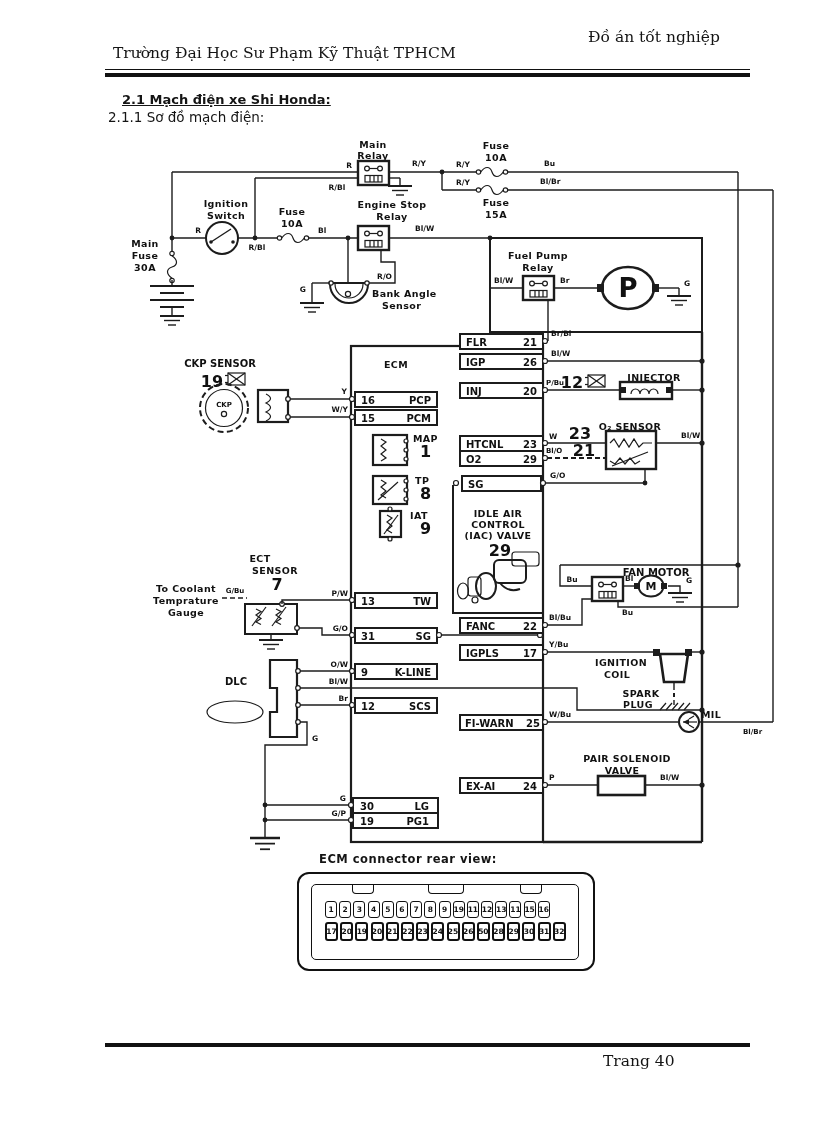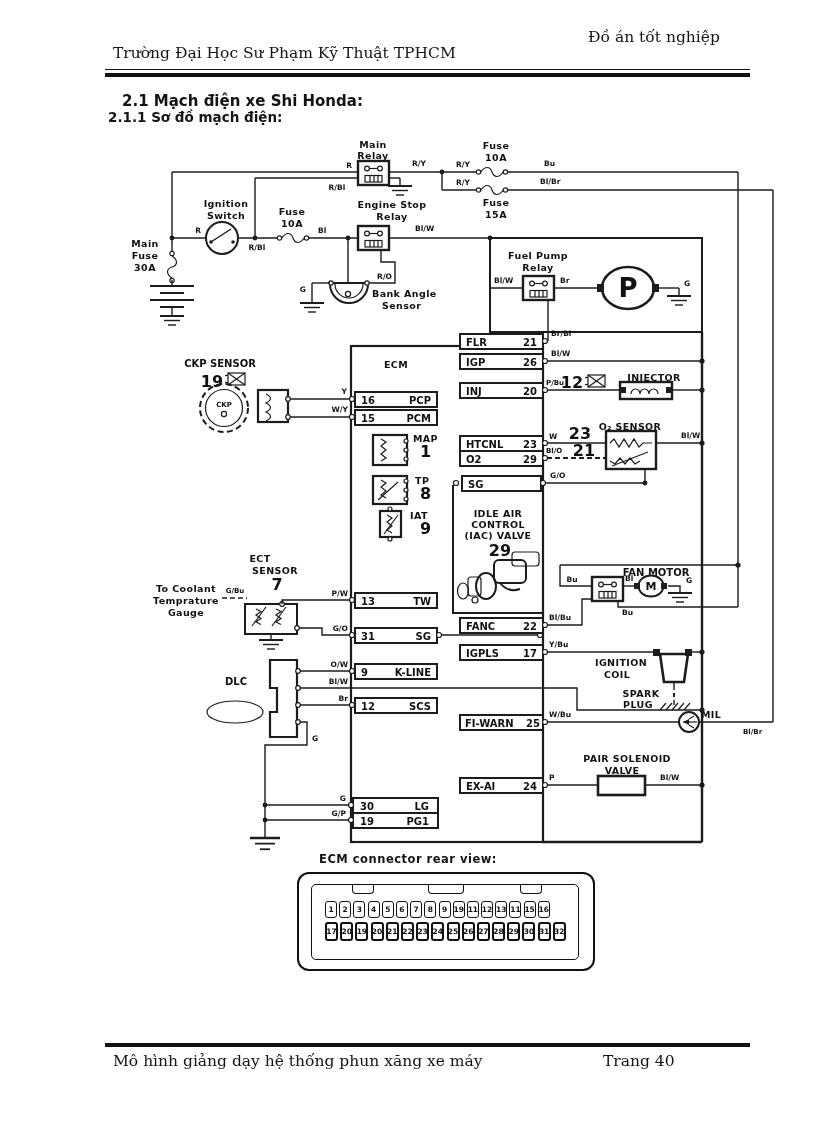--- a/index.html
+++ b/index.html
@@ -3,22 +3,22 @@
 <meta charset="utf-8">
 <style>
   html,body{margin:0;padding:0;background:#888;}
   .page{position:relative;width:816px;height:1123px;background:#fff;margin:0 auto;overflow:hidden;
         font-family:"DejaVu Sans",sans-serif;color:#141414;}
   .hdr-l{position:absolute;left:113px;top:44px;font:15.5px "DejaVu Serif",serif;}
   .hdr-r{position:absolute;left:588px;top:28px;font:15.5px "DejaVu Serif",serif;}
   .rule{position:absolute;left:105px;top:69px;width:645px;height:7px;
         border-top:1.2px solid #111;}
   .rule .bar{position:absolute;left:0;top:2.5px;width:100%;height:4px;background:#111;}
-  .h1{position:absolute;left:122px;top:92px;font-weight:bold;font-size:15px;}
-  .h2{position:absolute;left:108px;top:109px;font-weight:bold;font-size:13.5px;}
+  .h1{position:absolute;left:122px;top:92px;font-weight:bold;font-size:13px;text-decoration:underline;}
+  .h2{position:absolute;left:108px;top:109px;font-weight:normal;font-size:13.5px;}
   .ftr-rule{position:absolute;left:105px;top:1043px;width:645px;height:3.5px;background:#111;}
   .ftr-l{position:absolute;left:113px;top:1052px;font:15.5px "DejaVu Serif",serif;}
   .ftr-r{position:absolute;left:603px;top:1052px;font:15.5px "DejaVu Serif",serif;}
   svg.diag{position:absolute;left:0;top:0;width:816px;height:1123px;}
   svg.diag line,svg.diag path,svg.diag rect,svg.diag circle,svg.diag ellipse,svg.diag polyline
     {stroke:#1c1c1c;fill:none;stroke-width:1.4;}
   svg.diag text{fill:#111;stroke:none;font-family:"DejaVu Sans",sans-serif;font-weight:bold;}
   .sw2{stroke-width:2 !important;} .sw22{stroke-width:2.2 !important;}
   .sw24{stroke-width:2.4 !important;} .sw26{stroke-width:2.6 !important;}
   .sw12{stroke-width:1.2 !important;}
@@ -566,24 +566,23 @@
       <span class="cpin cpin-b">17</span>
       <span class="cpin cpin-b">20</span>
       <span class="cpin cpin-b">19</span>
       <span class="cpin cpin-b">20</span>
       <span class="cpin cpin-b">21</span>
       <span class="cpin cpin-b">22</span>
       <span class="cpin cpin-b">23</span>
       <span class="cpin cpin-b">24</span>
       <span class="cpin cpin-b">25</span>
       <span class="cpin cpin-b">26</span>
-      <span class="cpin cpin-b">27</span>
+      <span class="cpin cpin-b">50</span>
       <span class="cpin cpin-b">28</span>
       <span class="cpin cpin-b">29</span>
       <span class="cpin cpin-b">30</span>
       <span class="cpin cpin-b">31</span>
       <span class="cpin cpin-b">32</span>
     </div>
 
   <div class="ftr-rule"></div>
-  <div class="ftr-l">Mô hình giảng dạy hệ thống phun xăng xe máy</div>
   <div class="ftr-r">Trang 40</div>
 </div>
 
 </body></html>

